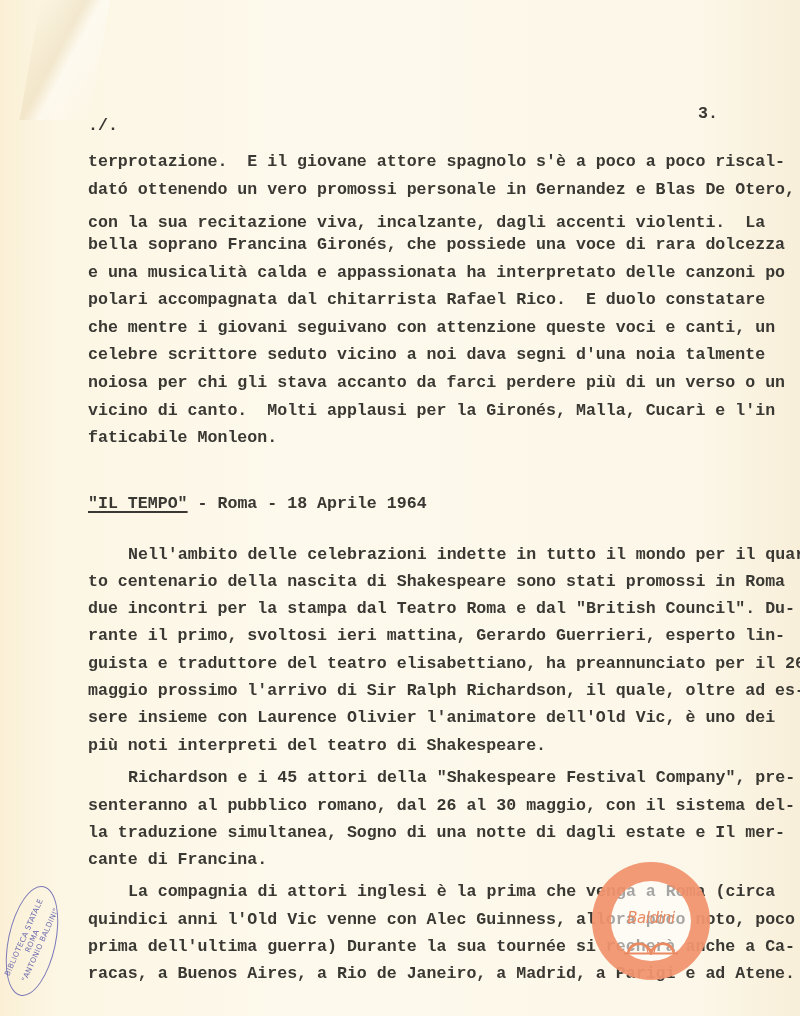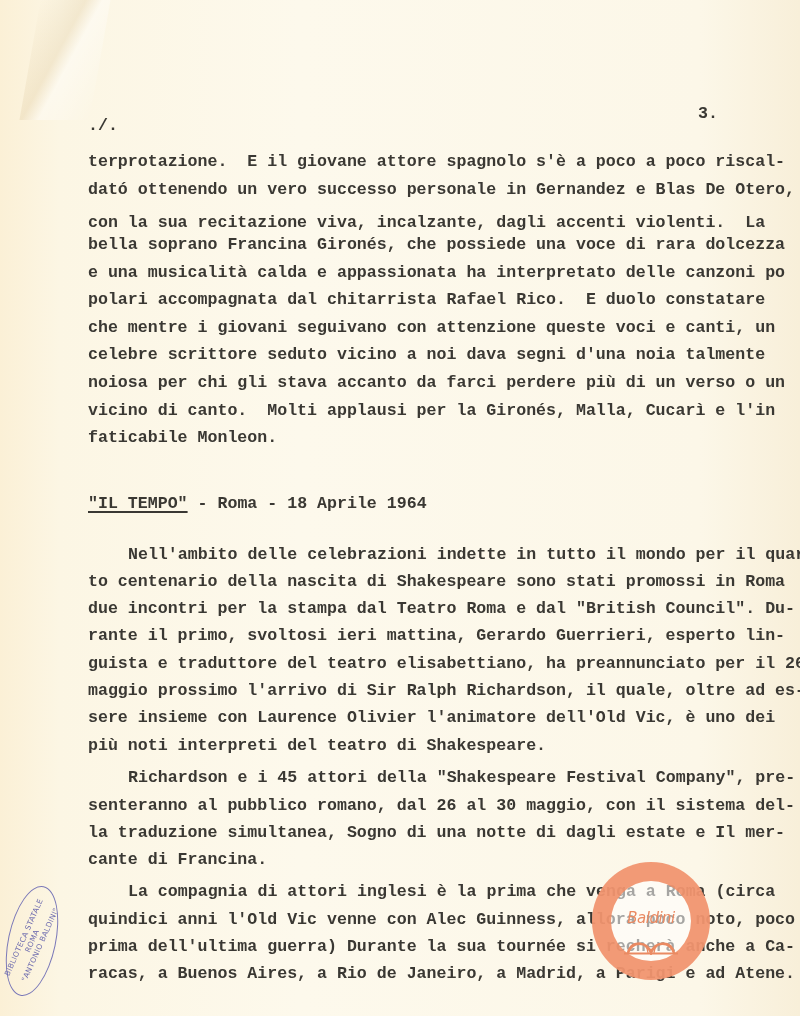--- a/index.html
+++ b/index.html
@@ -57,21 +57,21 @@
 <body>
 
 <div class="page">
   <div class="crease"></div>
 
   <div class="tline ref">./.</div>
   <div class="tline pagenum">3.</div>
 
   <div>
     <div class="tline" style="top:152px">terprotazione.  E il giovane attore spagnolo s'è a poco a poco riscal-</div>
-    <div class="tline" style="top:180px">dató ottenendo un vero successo personale in Gernandez e Blas De Otero,</div>
+    <div class="tline" style="top:180px">dató ottenendo un vero promossi personale in Gernandez e Blas De Otero,</div>
     <div class="tline" style="top:213px">con la sua recitazione viva, incalzante, dagli accenti violenti.  La</div>
     <div class="tline" style="top:235px">bella soprano Francina Gironés, che possiede una voce di rara dolcezza</div>
     <div class="tline" style="top:263px">e una musicalità calda e appassionata ha interpretato delle canzoni po</div>
     <div class="tline" style="top:290px">polari accompagnata dal chitarrista Rafael Rico.  E duolo constatare</div>
     <div class="tline" style="top:318px">che mentre i giovani seguivano con attenzione queste voci e canti, un</div>
     <div class="tline" style="top:345px">celebre scrittore seduto vicino a noi dava segni d'una noia talmente</div>
     <div class="tline" style="top:373px">noiosa per chi gli stava accanto da farci perdere più di un verso o un</div>
     <div class="tline" style="top:401px">vicino di canto.  Molti applausi per la Gironés, Malla, Cucarì e l'in</div>
     <div class="tline" style="top:428px">faticabile Monleon.</div>
   </div>

